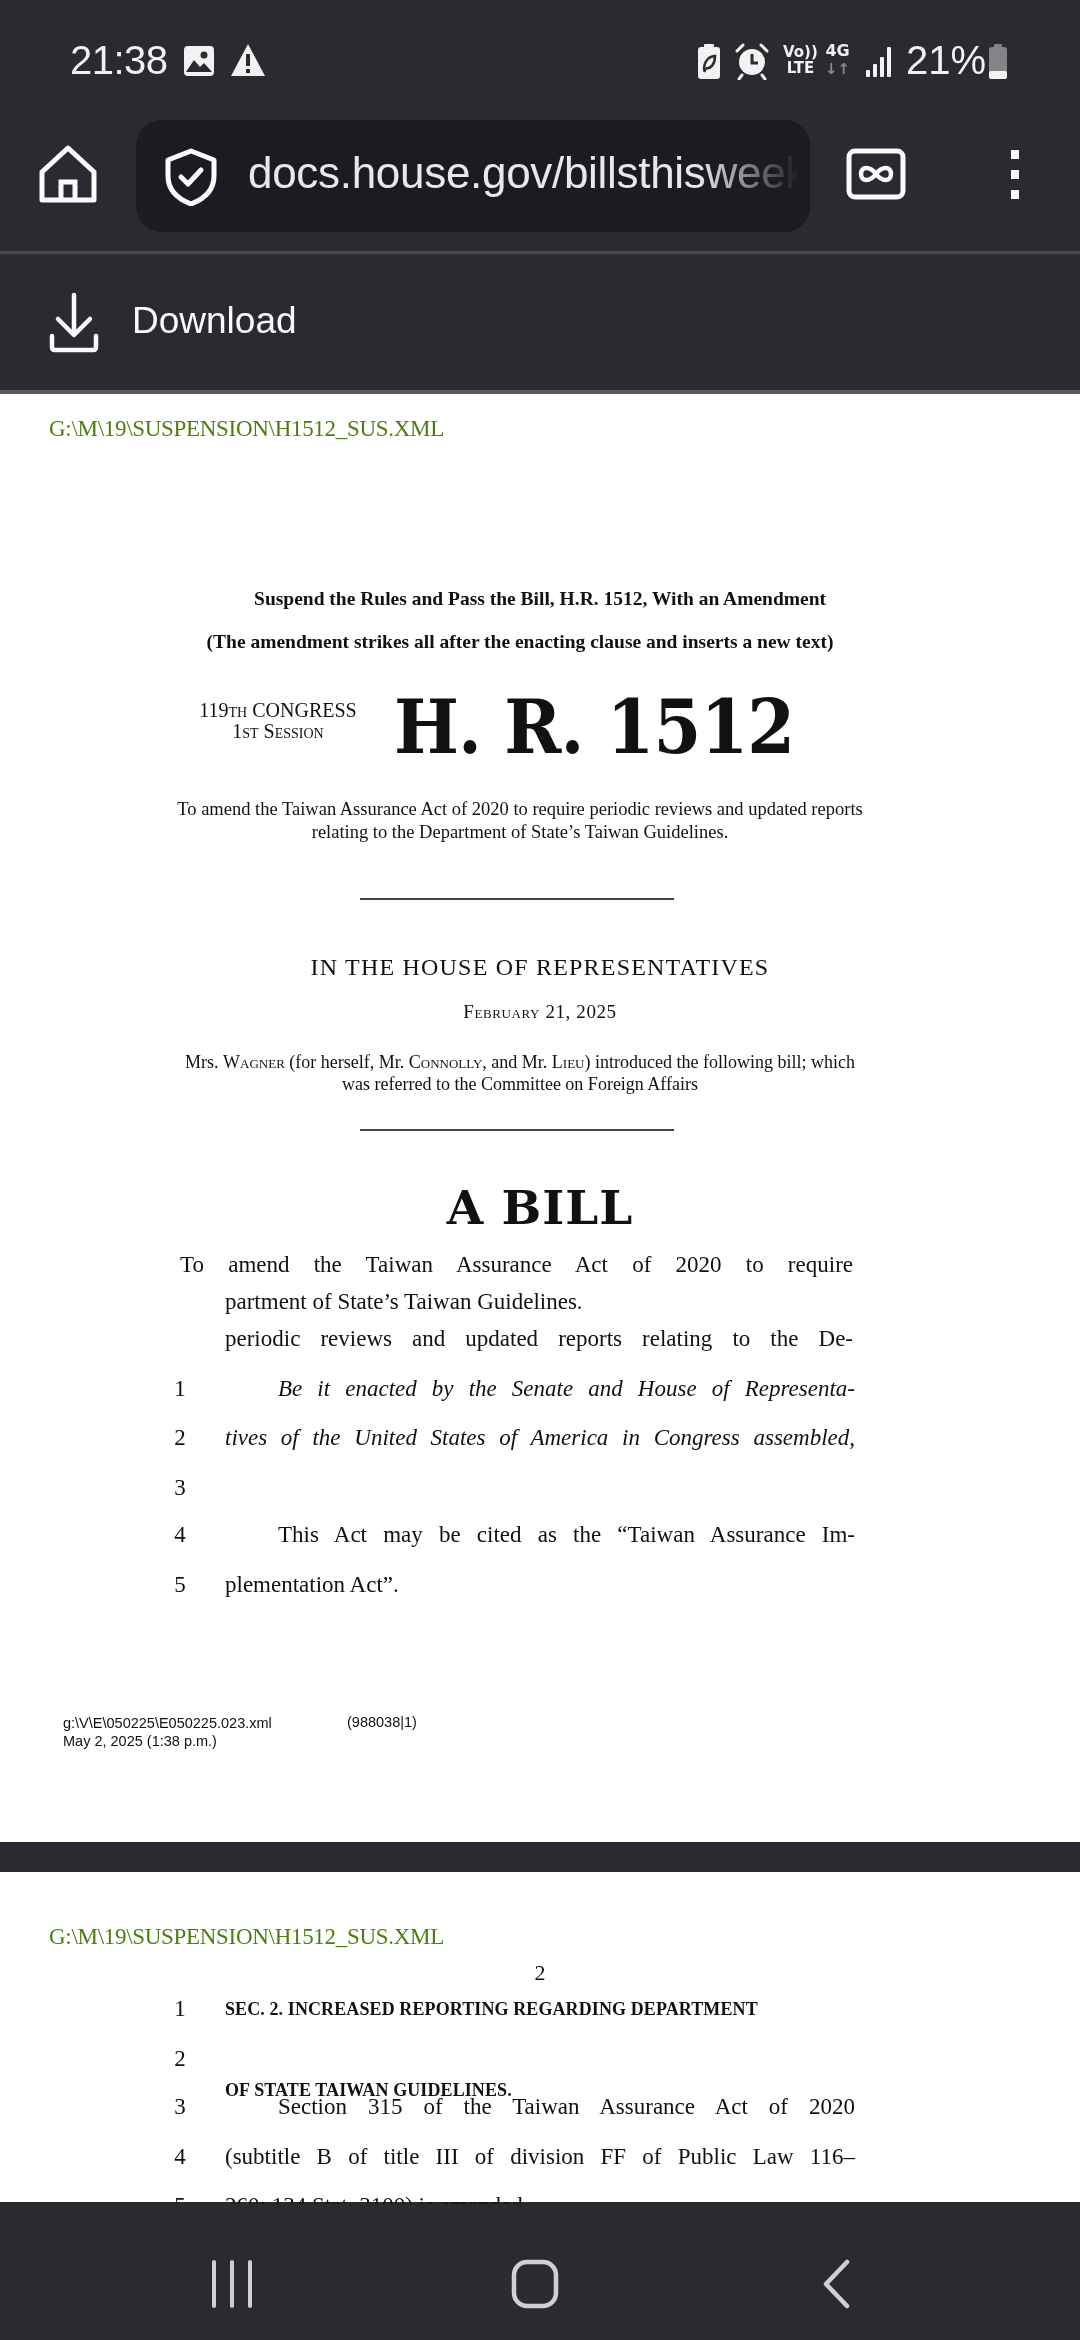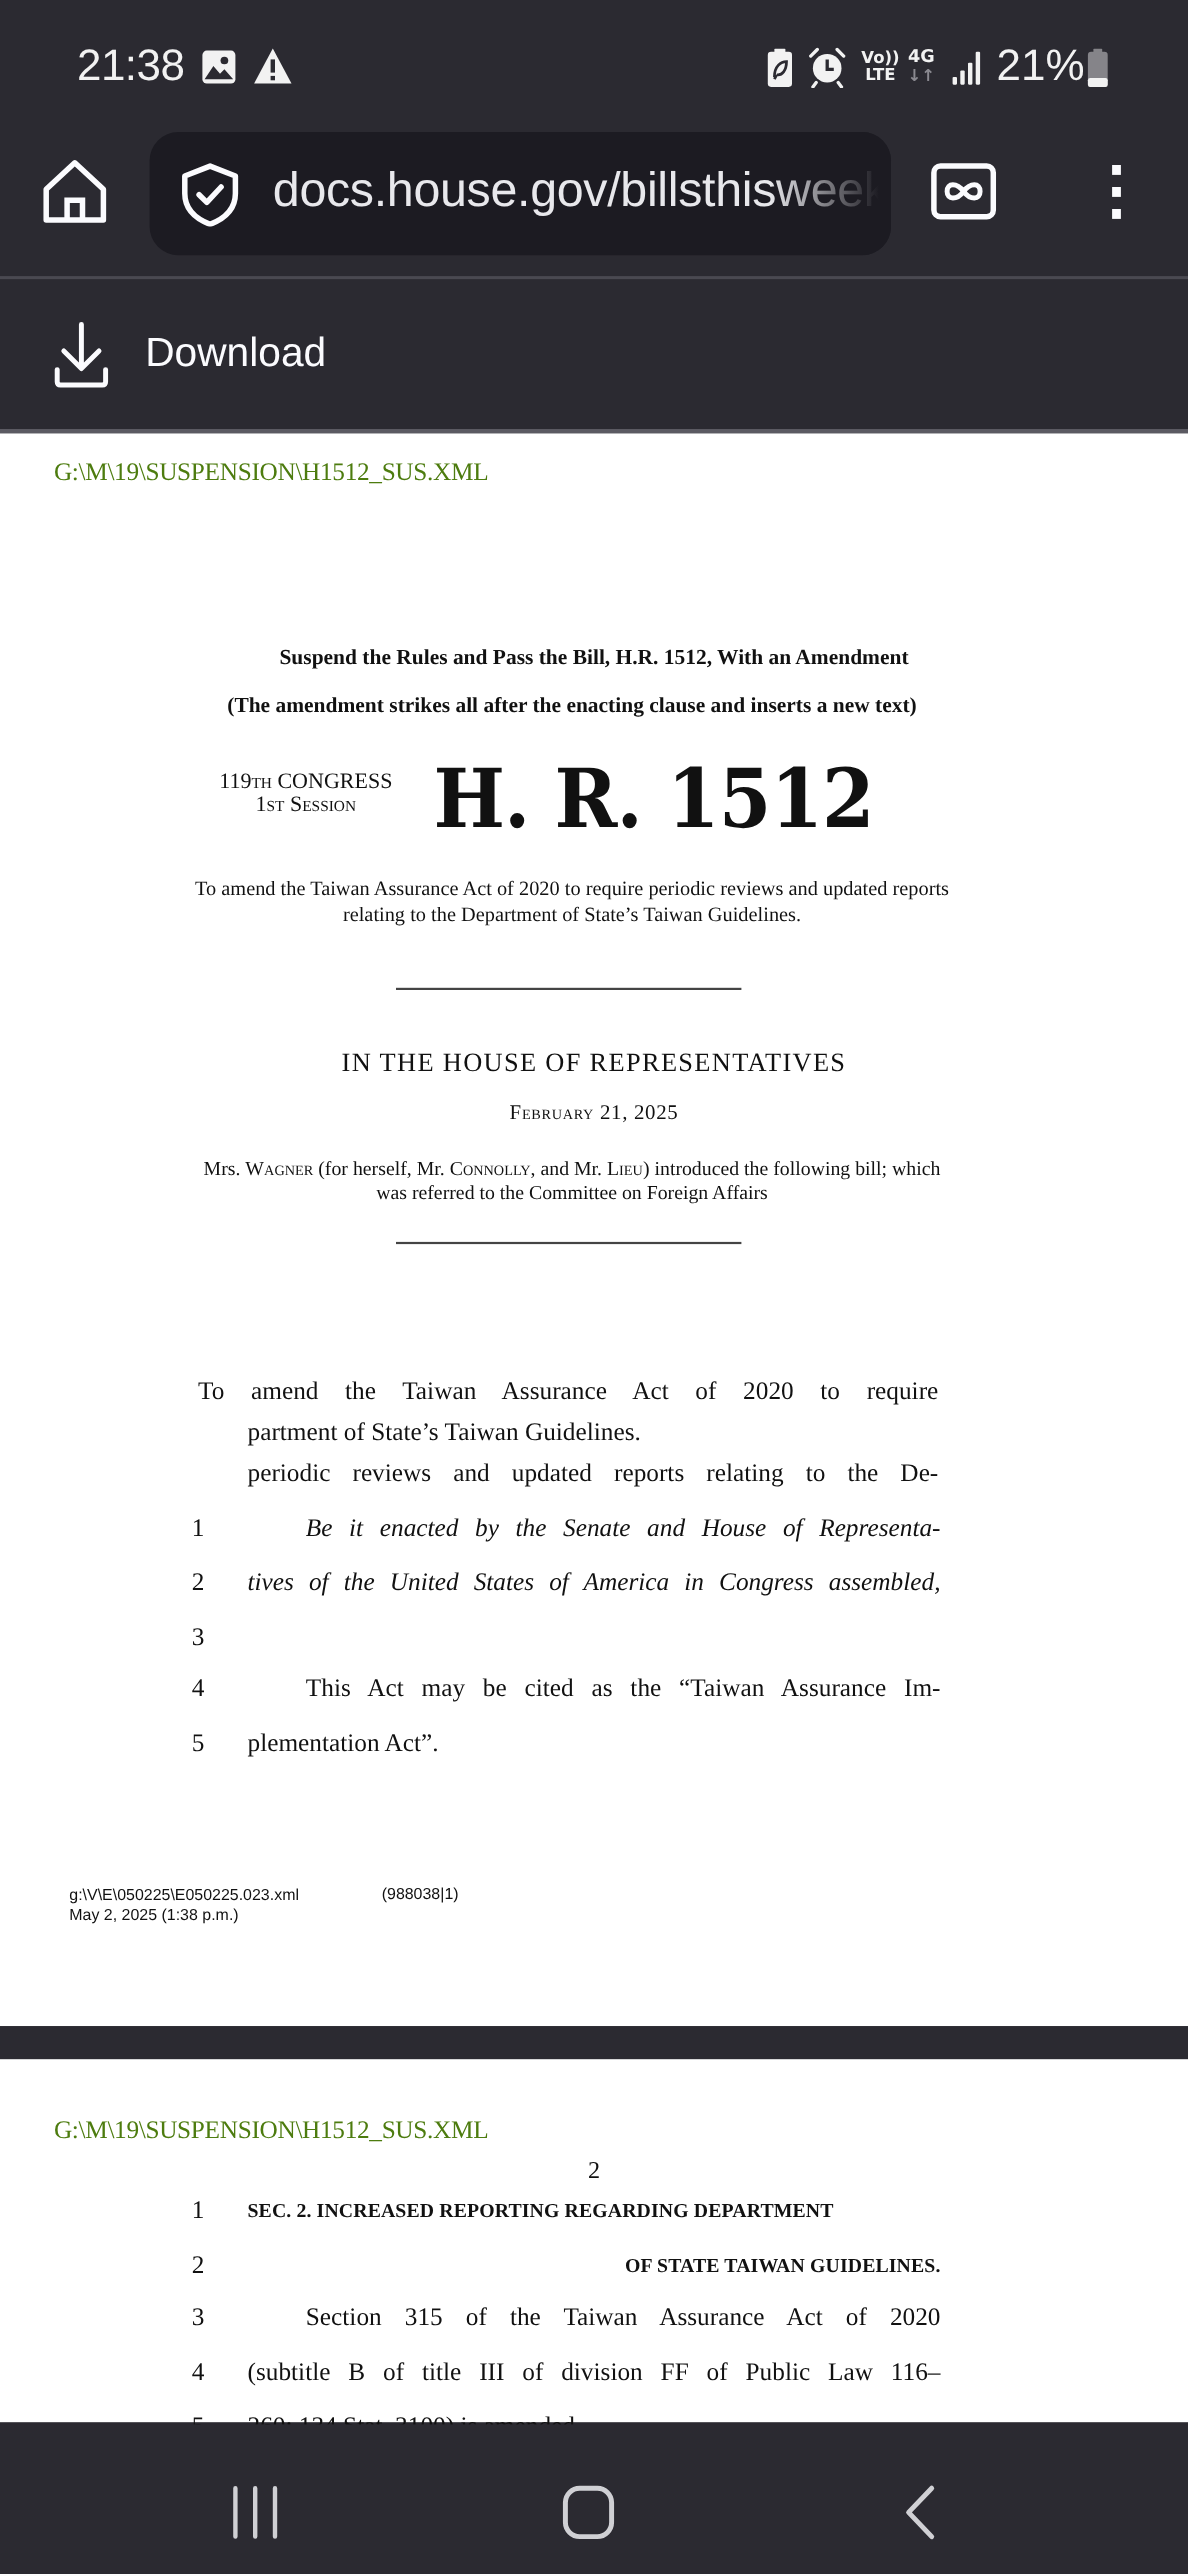--- a/index.html
+++ b/index.html
@@ -73,21 +73,21 @@
   .long-title .lt-line.last { text-align-last: left; }
 
   .bill-lines { position: absolute; left: 180px; top: 0; width: 675px; }
   .bline { position: absolute; left: 0; width: 675px; height: 40px; font-size: 23px; }
   .lnum { position: absolute; left: -12px; width: 24px; text-align: center; top: 0; color: #111; }
   .ltext { position: absolute; left: 45px; width: 630px; white-space: nowrap; }
   .ltext.indent { left: 98px; width: 577px; }
   .ltext.justify { text-align: justify; text-align-last: justify; white-space: normal; }
   .italic { font-style: italic; }
   .sec-head { font-family: "Liberation Serif", serif; font-weight: bold; font-size: 18px; letter-spacing: 0.1px; }
-  .ltext.center-head { left: 45px; width: 630px; text-align: right; }
+  .ltext.center-head { left: 45px; width: 630px; text-align: left; margin-top: 31px; }
 
   .footer-path { position: absolute; left: 63px; top: 1320px; font-size: 14.5px; font-family: "Liberation Sans", sans-serif; color: #111; line-height: 18px; }
   .footer-code { position: absolute; left: 323px; top: 1320px; font-size: 14.5px; font-family: Liberation Sans, sans-serif; color: #111; margin-left: 24px; }
 
   .page-number { top: 88px; font-size: 22px; }
 
   
   .nav-bar { position: absolute; left: 0; top: 2204px; width: 1080px; height: 136px; background: #2b2a31; }
   .nav-btn { position: absolute; top: 54px; height: 52px; }
   .nav-recent { left: 210px; width: 44px; }
@@ -188,20 +188,21 @@
   <div class="center serif purpose-short">To amend the Taiwan Assurance Act of 2020 to require periodic reviews and updated reports relating to the Department of State’s Taiwan Guidelines.</div>
 
   <div class="rule rule1"></div>
 
   <div class="center serif in-house">IN THE HOUSE OF REPRESENTATIVES</div>
   <div class="center serif date sc">February 21, 2025</div>
   <div class="center serif sponsors"><span>Mrs. </span><span class="sc">Wagner</span><span> (for herself, Mr. </span><span class="sc">Connolly</span><span>, and Mr. </span><span class="sc">Lieu</span><span>) introduced the following bill; which was referred to the Committee on Foreign Affairs</span></div>
 
   <div class="rule rule2"></div>
 
+  <div class="center a-bill">A BILL</div>
 
   <div class="long-title serif">
     <span class="lt-line">To amend the Taiwan Assurance Act of 2020 to require</span>
     <span class="lt-line indent last">partment of State’s Taiwan Guidelines.</span>
     <span class="lt-line indent">periodic reviews and updated reports relating to the De-</span>
   </div>
 
   <div class="bill-lines serif">
     <div class="bline" style="top:982px">
       <span class="lnum">1</span>

